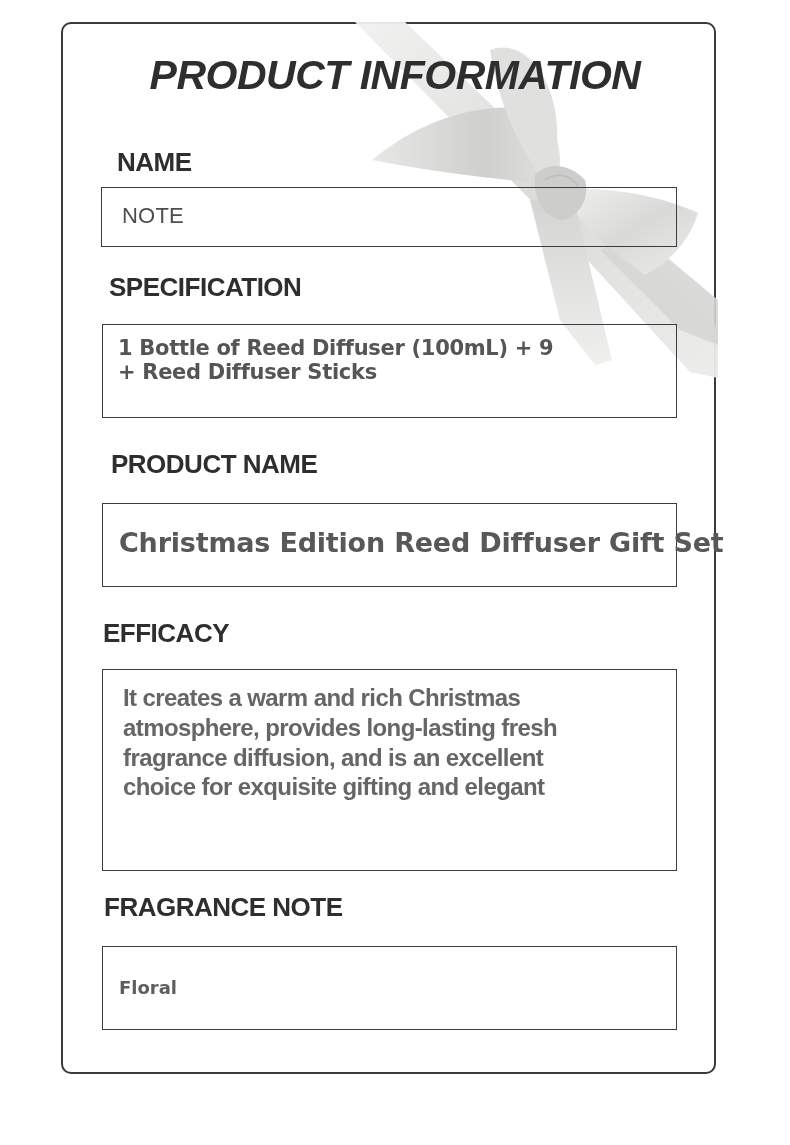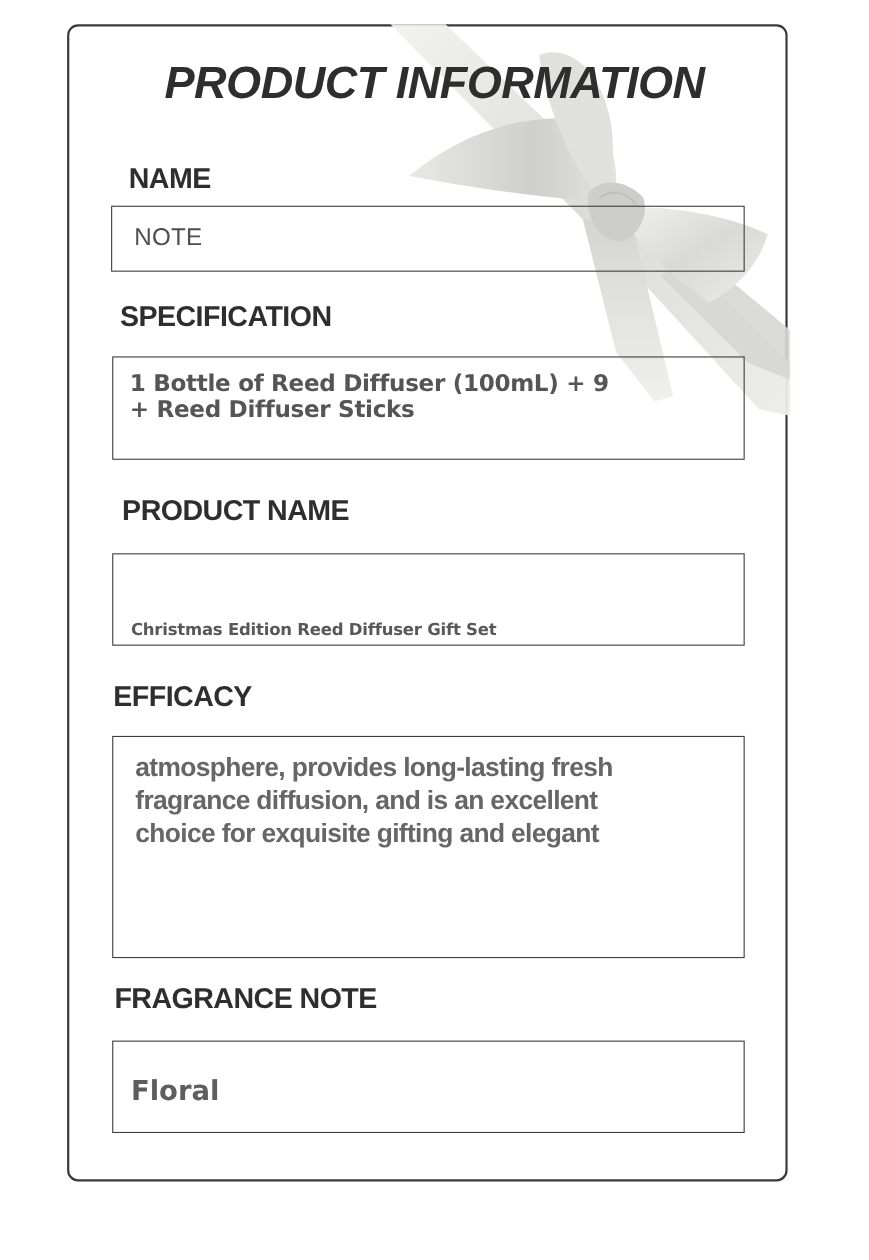--- a/index.html
+++ b/index.html
@@ -85,37 +85,36 @@
     .v-spec {
       left: 118px; top: 337px;
       width: 540px;
       font-size: 21px;
       line-height: 23.5px;
       letter-spacing: -0.3px;
       color: #555555;
     }
     .v-name {
       left: 119px; top: 527px;
-      font-size: 15px;
+      font-size: 27px;
       letter-spacing: -0.2px;
       color: #585858;
-      margin-top: 36px;
     }
     .v-efficacy {
       left: 123px; top: 683px;
       width: 520px;
       font-family: "Liberation Sans", sans-serif;
       font-size: 24px;
       line-height: 29.8px;
       letter-spacing: -0.6px;
       color: #666666;
     }
     .v-fragrance {
       left: 119px; top: 977px;
-      font-size: 25px;
+      font-size: 18px;
       color: #5e5e5e;
     }
   </style>
 </head>
 <body>
 
 <div class="card"></div>
 
 <svg class="ribbon" viewBox="0 0 790 420" xmlns="http://www.w3.org/2000/svg">
   <defs>
@@ -164,20 +163,21 @@
   <div>+ Reed Diffuser Sticks</div>
 </div>
 
 <h2 class="label" style="left:111px; top:449px;">PRODUCT NAME</h2>
 <div class="box" style="left:102px; top:503px; width:575px; height:84px;"></div>
 <p class="value v-name">Christmas Edition Reed Diffuser Gift Set</p>
 
 <h2 class="label" style="left:103px; top:618px;">EFFICACY</h2>
 <div class="box" style="left:102px; top:669px; width:575px; height:202px;"></div>
 <div class="value v-efficacy">
+  <div>It creates a warm and rich Christmas</div>
   <div>atmosphere, provides long-lasting fresh</div>
   <div>fragrance diffusion, and is an excellent</div>
   <div>choice for exquisite gifting and elegant</div>
 </div>
 
 <h2 class="label" style="left:104px; top:892px;">FRAGRANCE NOTE</h2>
 <div class="box" style="left:102px; top:946px; width:575px; height:84px;"></div>
 <p class="value v-fragrance">Floral</p>
 
 </body></html>

